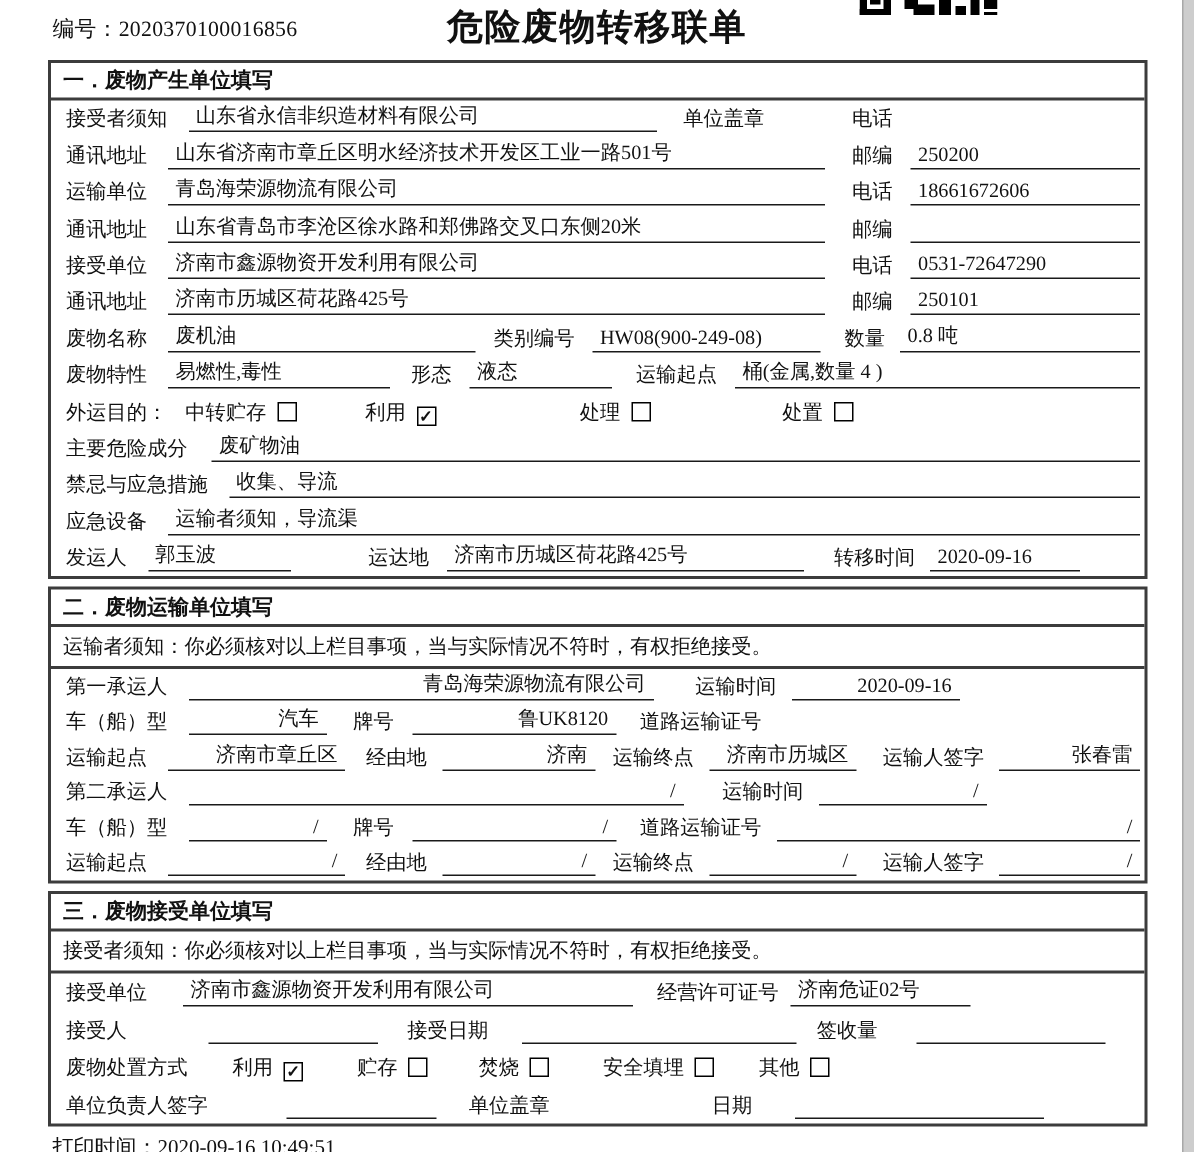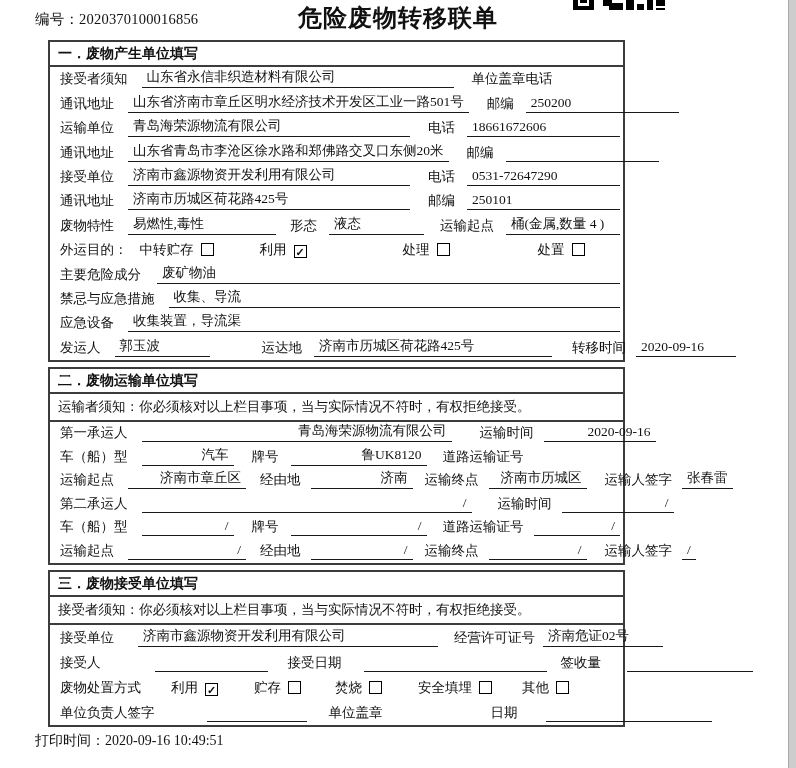--- a/index.html
+++ b/index.html
@@ -4,21 +4,21 @@
 <style>
   html,body{margin:0;padding:0;background:#ffffff;}
   .page{position:relative;width:796px;height:768px;background:#ffffff;overflow:hidden;
         font-family:"Liberation Serif","DejaVu Serif",serif;color:#111;}
   .scroll-strip{position:absolute;top:0;right:0;width:7px;height:768px;background:#cdcdcd;border-left:1px solid #a8a8a8;}
   .hdr{position:relative;height:40px;}
   .doc-no{position:absolute;left:35px;top:10px;font-size:14.5px;letter-spacing:0.2px;}
   .title{position:absolute;left:0;top:2px;width:100%;text-align:center;font-size:24px;font-weight:bold;
          font-family:"Liberation Sans","DejaVu Sans",sans-serif;letter-spacing:1px;}
   .qr{position:absolute;left:573px;top:0;}
-  .content{margin-left:48px;width:577px;}
+  .content{margin-left:32px;width:733px;}
   .box{border:2px solid #3c3c3c;margin-bottom:5px;background:#fff;}
   .sec-title{font-family:"Liberation Sans","DejaVu Sans",sans-serif;font-weight:bold;font-size:14px;
              padding:3px 8px 2px 8px;border-bottom:2px solid #3c3c3c;}
   .note{font-size:13.5px;padding:4px 8px 4px 8px;border-bottom:2px solid #3c3c3c;}
   .row{display:flex;align-items:flex-end;height:24.4px;padding:0 3px 3px 10px;font-size:13.5px;box-sizing:border-box;}
   .s2 .row{height:23.5px;text-align:right;}
   .s3 .row{height:25px;}
   .lbl{white-space:nowrap;flex:0 0 auto;}
   .u{border-bottom:1px solid #1a1a1a;white-space:nowrap;padding:0 5px 1px 5px;box-sizing:border-box;
      flex:0 0 auto;min-height:16px;}
@@ -109,20 +109,28 @@
 
       <div class="row">
         <span class="lbl" style="margin-right:14px">通讯地址</span>
         <span class="u grow" style="margin-right:18px">济南市历城区荷花路425号</span>
         <span class="rg">
             <span class="lbl">邮编</span>
             <span class="u grow">250101</span>
           </span>
       </div>
 
+      <div class="row">
+        <span class="lbl" style="margin-right:14px">废物名称</span>
+        <span class="u" style="width:205px">废机油</span>
+        <span class="lbl" style="margin-left:12px;margin-right:12px">类别编号</span>
+        <span class="u" style="width:152px">HW08(900-249-08)</span>
+        <span class="lbl" style="margin-left:16px;margin-right:10px">数量</span>
+        <span class="u grow">0.8 吨</span>
+      </div>
 
       <div class="row">
         <span class="lbl" style="margin-right:14px">废物特性</span>
         <span class="u" style="width:148px">易燃性,毒性</span>
         <span class="lbl" style="margin-left:14px;margin-right:12px">形态</span>
         <span class="u" style="width:95px">液态</span>
         <span class="lbl" style="margin-left:16px;margin-right:12px">运输起点</span>
         <span class="u grow">桶(金属,数量 4 )</span>
       </div>
 
@@ -139,21 +147,21 @@
         <span class="u grow">废矿物油</span>
       </div>
 
       <div class="row">
         <span class="lbl" style="margin-right:14px">禁忌与应急措施</span>
         <span class="u grow">收集、导流</span>
       </div>
 
       <div class="row">
         <span class="lbl" style="margin-right:14px">应急设备</span>
-        <span class="u grow">收集装置，导流渠</span>
+        <span class="u grow">运输者须知，导流渠</span>
       </div>
 
       <div class="row">
         <span class="lbl" style="margin-right:14px">发运人</span>
         <span class="u" style="width:95px">郭玉波</span>
         <span class="lbl" style="margin-left:52px;margin-right:12px">运达地</span>
         <span class="u" style="width:238px">济南市历城区荷花路425号</span>
         <span class="lbl" style="margin-left:20px;margin-right:10px">转移时间</span>
         <span class="u" style="width:100px">2020-09-16</span>
       </div>

